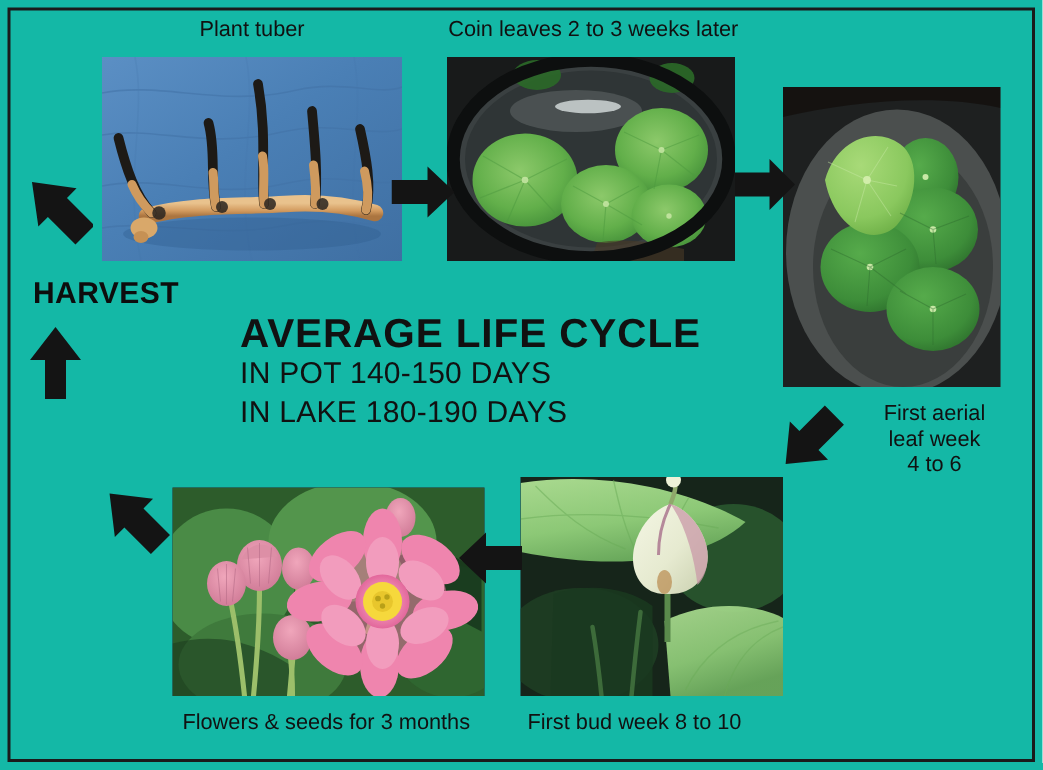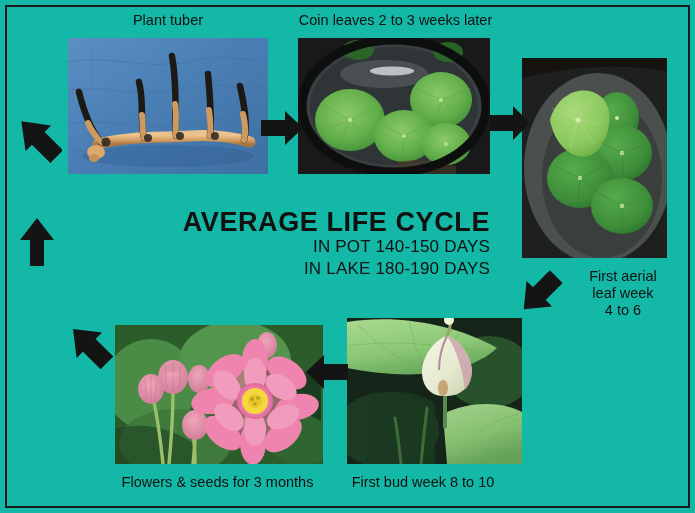--- a/index.html
+++ b/index.html
@@ -49,31 +49,31 @@
     letter-spacing: 0.3px;
     color: #0d0d0d;
   }
 
   
   #center-title-block {
     position: absolute;
     left: 160px;
     top: 208px;
     width: 330px;
-    text-align: right;
+    text-align: left;
     color: #111111;
   }
   #center-title-block .main-title {
     font-size: 27px;
     font-weight: bold;
     letter-spacing: 0.6px;
     line-height: 1.05;
   }
   #center-title-block .sub-line {
-    font-size: 17px;
+    font-size: 20px;
     line-height: 1.3;
     letter-spacing: 0.2px;
   }
 
   
   .photo {
     position: absolute;
     overflow: hidden;
     background: #2b2b2b;
   }
@@ -348,20 +348,21 @@
 
   <div class="caption" style="left:568px; top:268px; width:110px;">First aerial
 leaf week
 4 to 6</div>
 
   <div class="caption" style="left:338px; top:474px; width:170px;">First bud week 8 to 10</div>
 
   <div class="caption" style="left:110px; top:474px; width:215px;">Flowers &amp; seeds for 3 months</div>
 
 
+  <div class="harvest-label" style="left:22px; top:185px;">HARVEST</div>
 
   <div id="center-title-block">
     <div class="main-title">AVERAGE LIFE CYCLE</div>
     <div class="sub-line">IN POT 140-150 DAYS</div>
     <div class="sub-line">IN LAKE 180-190 DAYS</div>
   </div>
 
   <div class="arrow" style="left:16px; top:112px; width:46px; height:54px;">
     <svg viewBox="0 0 46 54">
       <g transform="rotate(-45 23 27)">

